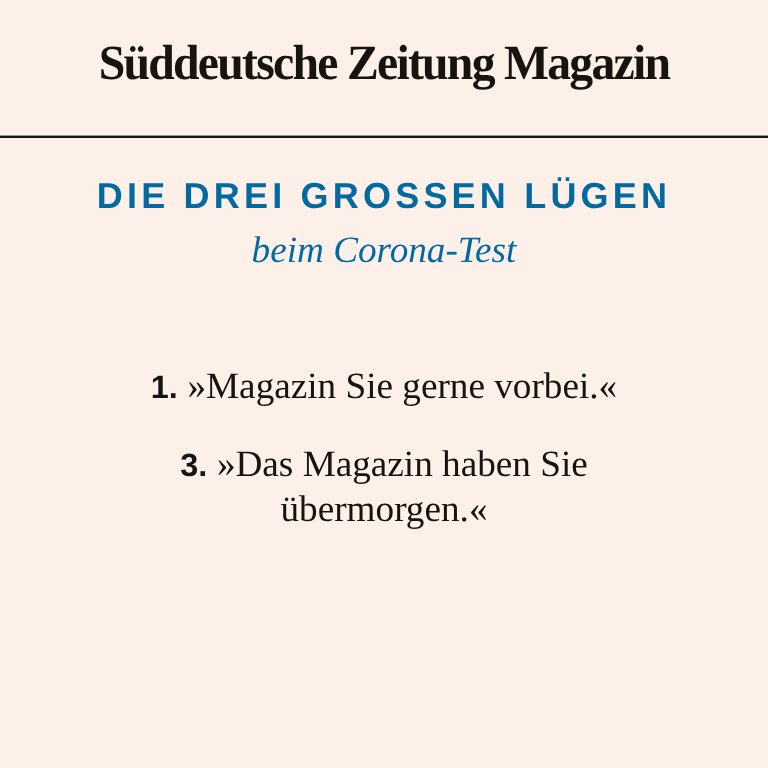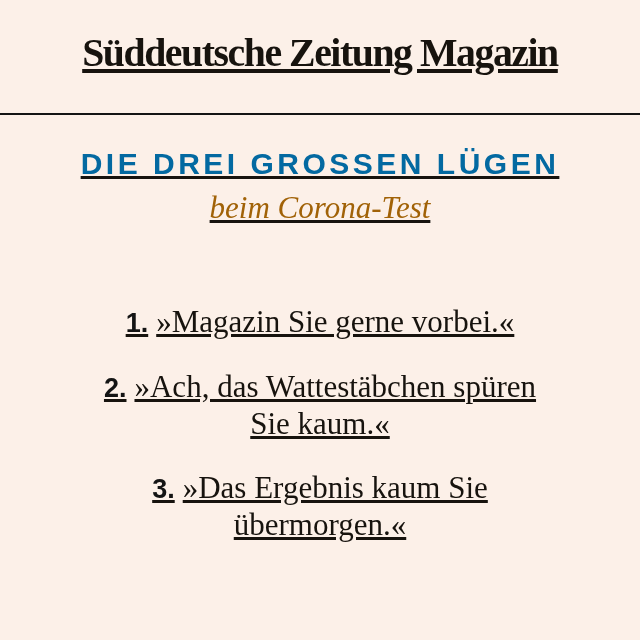--- a/index.html
+++ b/index.html
@@ -11,21 +11,20 @@
     height: 640px;
     background: #fcf0e8;
     overflow: hidden;
     font-family: "Liberation Serif", serif;
   }
   .canvas {
     width: 640px;
     height: 476px;
     box-sizing: border-box;
     color: #17130e;
-    text-decoration: underline;
   }
   .masthead {
     margin: 0;
     padding-top: 29px;
     text-align: center;
     font-family: "Liberation Serif", serif;
     font-weight: 700;
     font-size: 41px;
     line-height: 1.15;
     letter-spacing: -1.5px;
@@ -48,21 +47,21 @@
     letter-spacing: 3.5px;
     color: #0369a1;
   }
   .subtitle {
     margin: 7px 0 0;
     text-align: center;
     font-family: "Liberation Serif", serif;
     font-style: italic;
     font-size: 31px;
     line-height: 1.2;
-    color: #a16207;
+    color: #0369a1;
   }
   .lies-list {
     list-style: none;
     margin: 78px 0 0;
     padding: 0;
   }
   .lie-item {
     text-align: center;
     font-family: "Liberation Serif", serif;
     font-size: 31px;
@@ -91,21 +90,17 @@
 
   <h2 class="headline">DIE DREI GROSSEN LÜGEN</h2>
 
   <p class="subtitle">beim Corona-Test</p>
 
   <ol class="lies-list">
     <li class="lie-item">
       <span class="lie-number">1.</span><span class="lie-quote">»Magazin Sie gerne vorbei.«</span>
     </li>
     <li class="lie-item">
-      <span class="lie-number">2.</span><span class="lie-quote">»Ach, das Wattestäbchen spüren
-Sie kaum.«</span>
-    </li>
-    <li class="lie-item">
-      <span class="lie-number">3.</span><span class="lie-quote">»Das Ergebnis kaum Sie
+      <span class="lie-number">3.</span><span class="lie-quote">»Das Magazin haben Sie
 übermorgen.«</span>
     </li>
   </ol>
 </div>
 
 </body></html>

